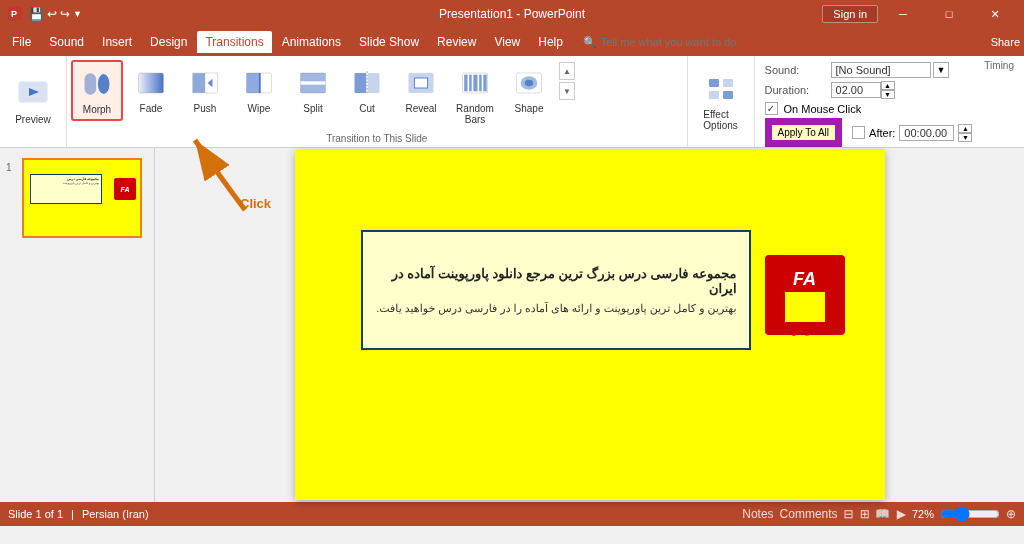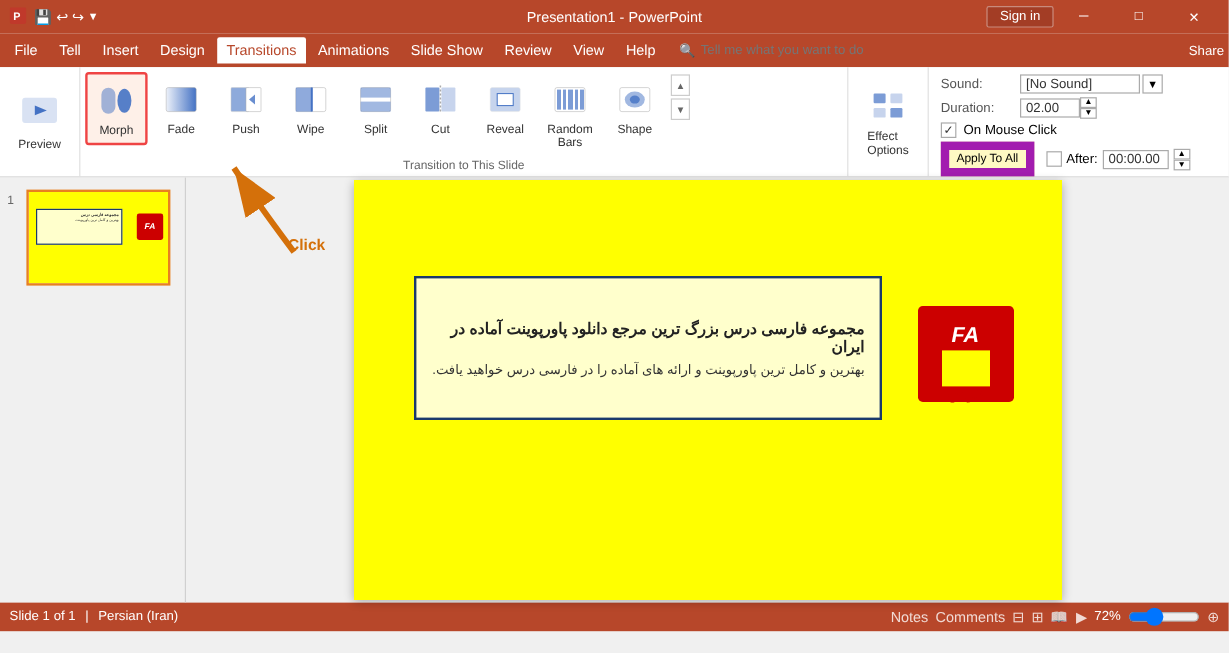--- a/index.html
+++ b/index.html
@@ -121,21 +121,21 @@
       height: 350px;
       background: #ffff00;
       box-shadow: 0 2px 8px rgba(0,0,0,0.3);
       position: relative;
       display: flex;
       align-items: center;
       justify-content: flex-start;
     }
     .slide-content-box {
       position: absolute;
-      left: 50px;
+      left: 66px;
       top: 80px;
       width: 390px;
       height: 120px;
       border: 2px solid #1a3a6b;
       background: rgba(255,255,240,0.85);
       padding: 10px 12px;
       display: flex;
       flex-direction: column;
       justify-content: center;
     }
@@ -260,21 +260,21 @@
   <div class="title-bar-right">
     <button class="sign-in-btn">Sign in</button>
     <span class="tb-btn">─</span>
     <span class="tb-btn">□</span>
     <span class="tb-btn">✕</span>
   </div>
 </div>
 
 <div class="menu-bar">
   <span class="menu-item">File</span>
-  <span class="menu-item">Tell</span>
+  <span class="menu-item">Sound</span>
   <span class="menu-item">Insert</span>
   <span class="menu-item">Design</span>
   <span class="menu-item active">Transitions</span>
   <span class="menu-item">Animations</span>
   <span class="menu-item">Slide Show</span>
   <span class="menu-item">Review</span>
   <span class="menu-item">View</span>
   <span class="menu-item">Help</span>
   <div class="tell-me" style="margin-left:10px;">
     <span>🔍</span>
@@ -422,21 +422,21 @@
           <rect x="4" y="6" width="10" height="8" rx="1" fill="#4472c4" opacity="0.7"></rect>
           <rect x="18" y="6" width="10" height="8" rx="1" fill="#4472c4" opacity="0.3"></rect>
           <rect x="4" y="18" width="10" height="8" rx="1" fill="#4472c4" opacity="0.3"></rect>
           <rect x="18" y="18" width="10" height="8" rx="1" fill="#4472c4" opacity="0.7"></rect>
         </svg>
       </div>
       <span style="font-size:10px; text-align:left;">Effect<br>Options</span>
     </div>
   </div>
 
-  <div style="display:flex; flex-direction:column; padding:4px 10px; min-width:250px;gap:12px;">
+  <div style="display:flex; flex-direction:row; padding:4px 10px; min-width:250px;gap:12px;">
     <div style="display:flex; flex-direction:column; gap:3px; flex:1; padding-top:2px;">
 
       <div class="rp-row">
         <span class="rp-label">Sound:</span>
         <div style="display:flex; align-items:center; gap:2px;">
           <input class="rp-input" style="width: 100px;" value="[No Sound]">
           <span style="font-size:9px; cursor:pointer; border:1px solid #aaa; padding:2px 3px; background:white;">▼</span>
         </div>
       </div>
 

